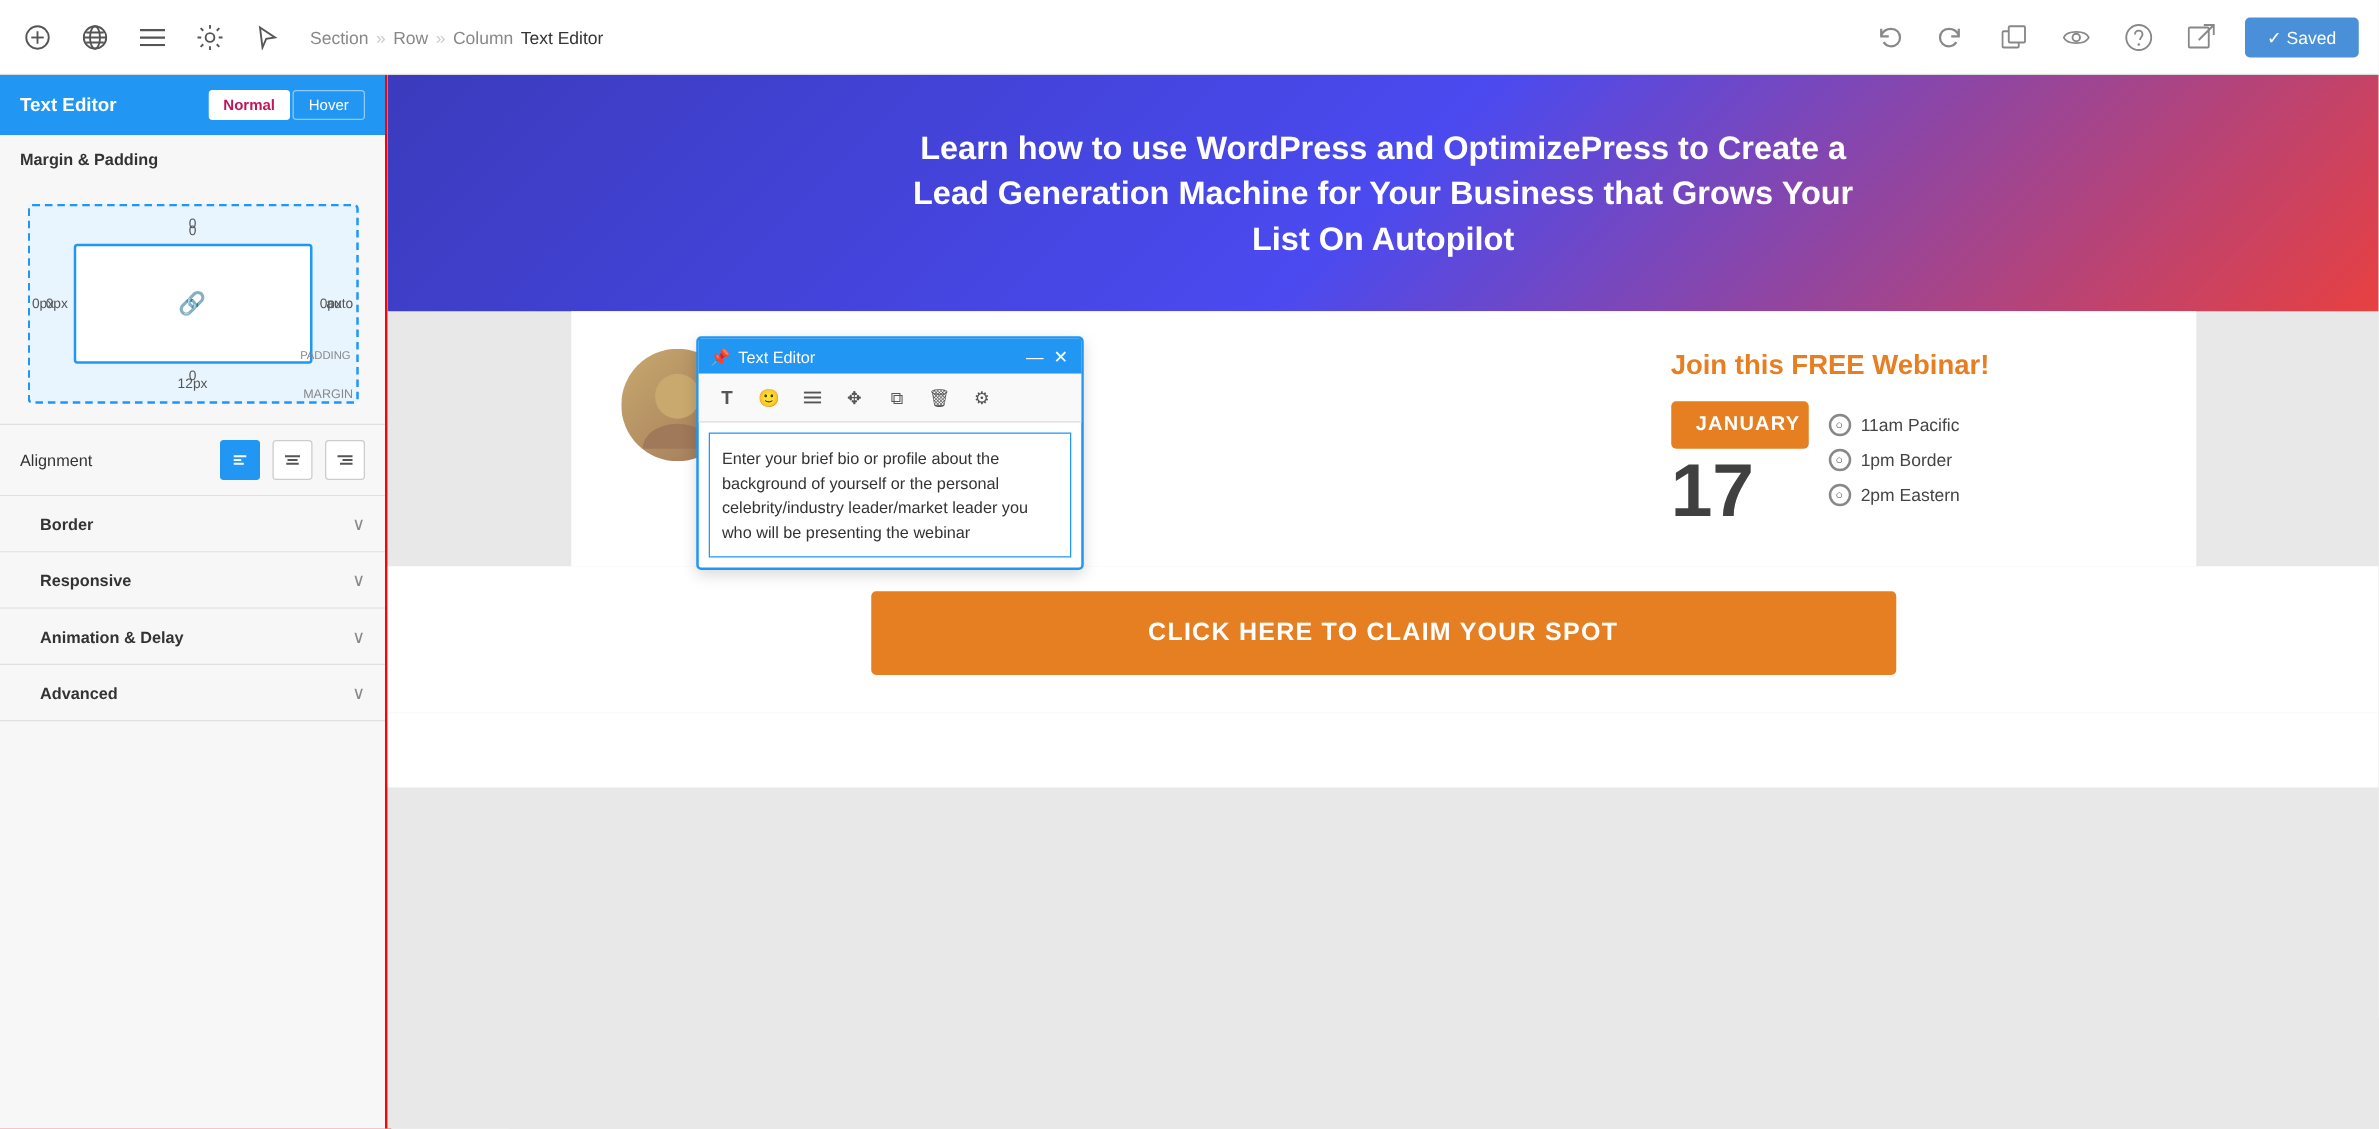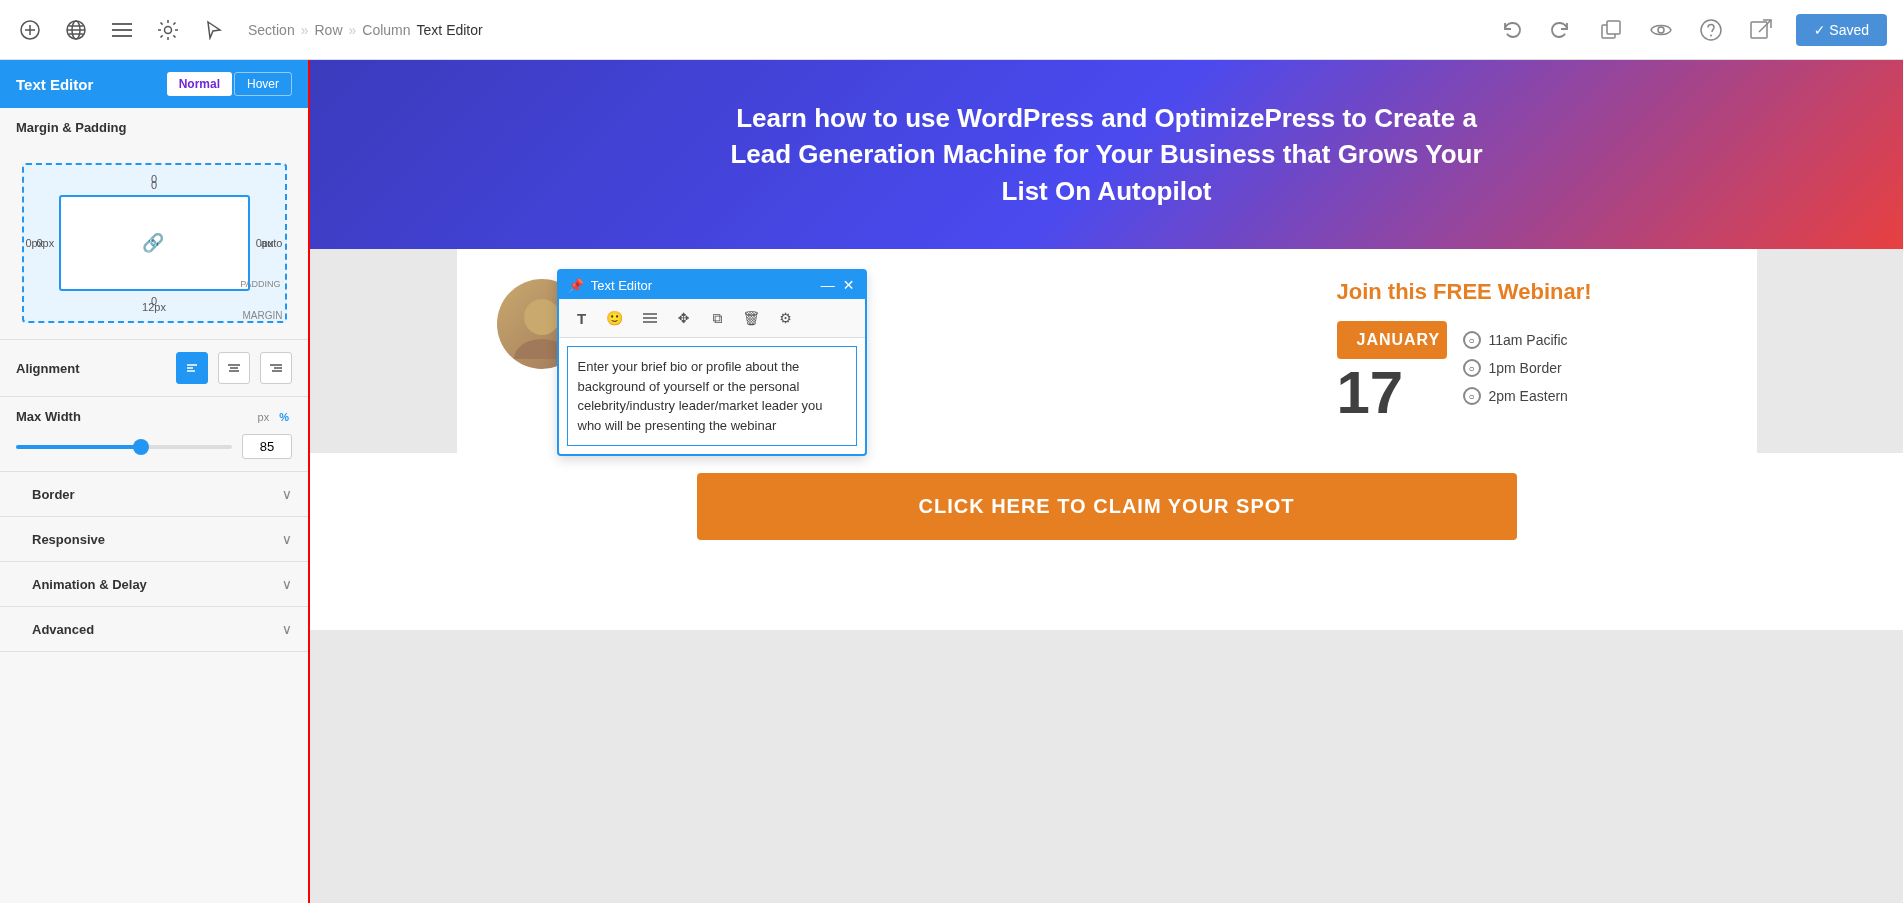--- a/index.html
+++ b/index.html
@@ -105,21 +105,21 @@
       display: flex;
       gap: 2px;
     }
     .mode-btn {
       padding: 4px 12px;
       border: none;
       border-radius: 3px;
       font-size: 12px;
       cursor: pointer;
     }
-    .mode-btn.normal { background: #fff; color: #6d28d9; font-weight: 600; }
+    .mode-btn.normal { background: #fff; color: #be185d; font-weight: 600; }
     .mode-btn.hover { background: transparent; color: #fff; border: 1px solid rgba(255,255,255,0.5); }
 
     
     .section-header {
       display: flex;
       align-items: center;
       justify-content: space-between;
       padding: 14px 16px 10px;
       background: #f7f7f7;
       border-bottom: 1px solid #e0e0e0;
@@ -195,21 +195,21 @@
       background: #f7f7f7;
       border-bottom: 1px solid #e0e0e0;
     }
     .align-row {
       display: flex;
       align-items: center;
       gap: 10px;
     }
     .align-label {
       font-size: 13px;
-      font-weight: 700;
+      font-weight: 400;
       color: #333;
       flex: 1;
     }
     .align-btn {
       width: 32px; height: 32px;
       border: 1px solid #ccc;
       border-radius: 3px;
       background: #fff;
       display: flex;
       align-items: center;
@@ -719,36 +719,20 @@
         <div class="align-btn">
           <svg width="14" height="14" viewBox="0 0 14 14" fill="none">
             <line x1="1" y1="4" x2="13" y2="4" stroke="#555" stroke-width="1.5"></line>
             <line x1="5" y1="7" x2="13" y2="7" stroke="#555" stroke-width="1.5"></line>
             <line x1="3" y1="10" x2="13" y2="10" stroke="#555" stroke-width="1.5"></line>
           </svg>
         </div>
       </div>
     </div>
 
-    <div class="maxwidth-section">
-      <div class="maxwidth-header">
-        <span class="maxwidth-label">Max Width</span>
-        <div class="maxwidth-units">
-          <span class="unit-btn">px</span>
-          <span class="unit-btn active">%</span>
-        </div>
-      </div>
-      <div class="slider-row">
-        <div class="slider-track">
-          <div class="slider-fill"></div>
-          <div class="slider-thumb"></div>
-        </div>
-        <input class="slider-value" type="text" value="85" style="">
-      </div>
-    </div>
 
     <div class="collapsible-section">
       <span class="collapsible-title">Border</span>
       <span class="chevron-icon">∨</span>
     </div>
 
     <div class="collapsible-section">
       <span class="collapsible-title">Responsive</span>
       <span class="chevron-icon">∨</span>
     </div>

